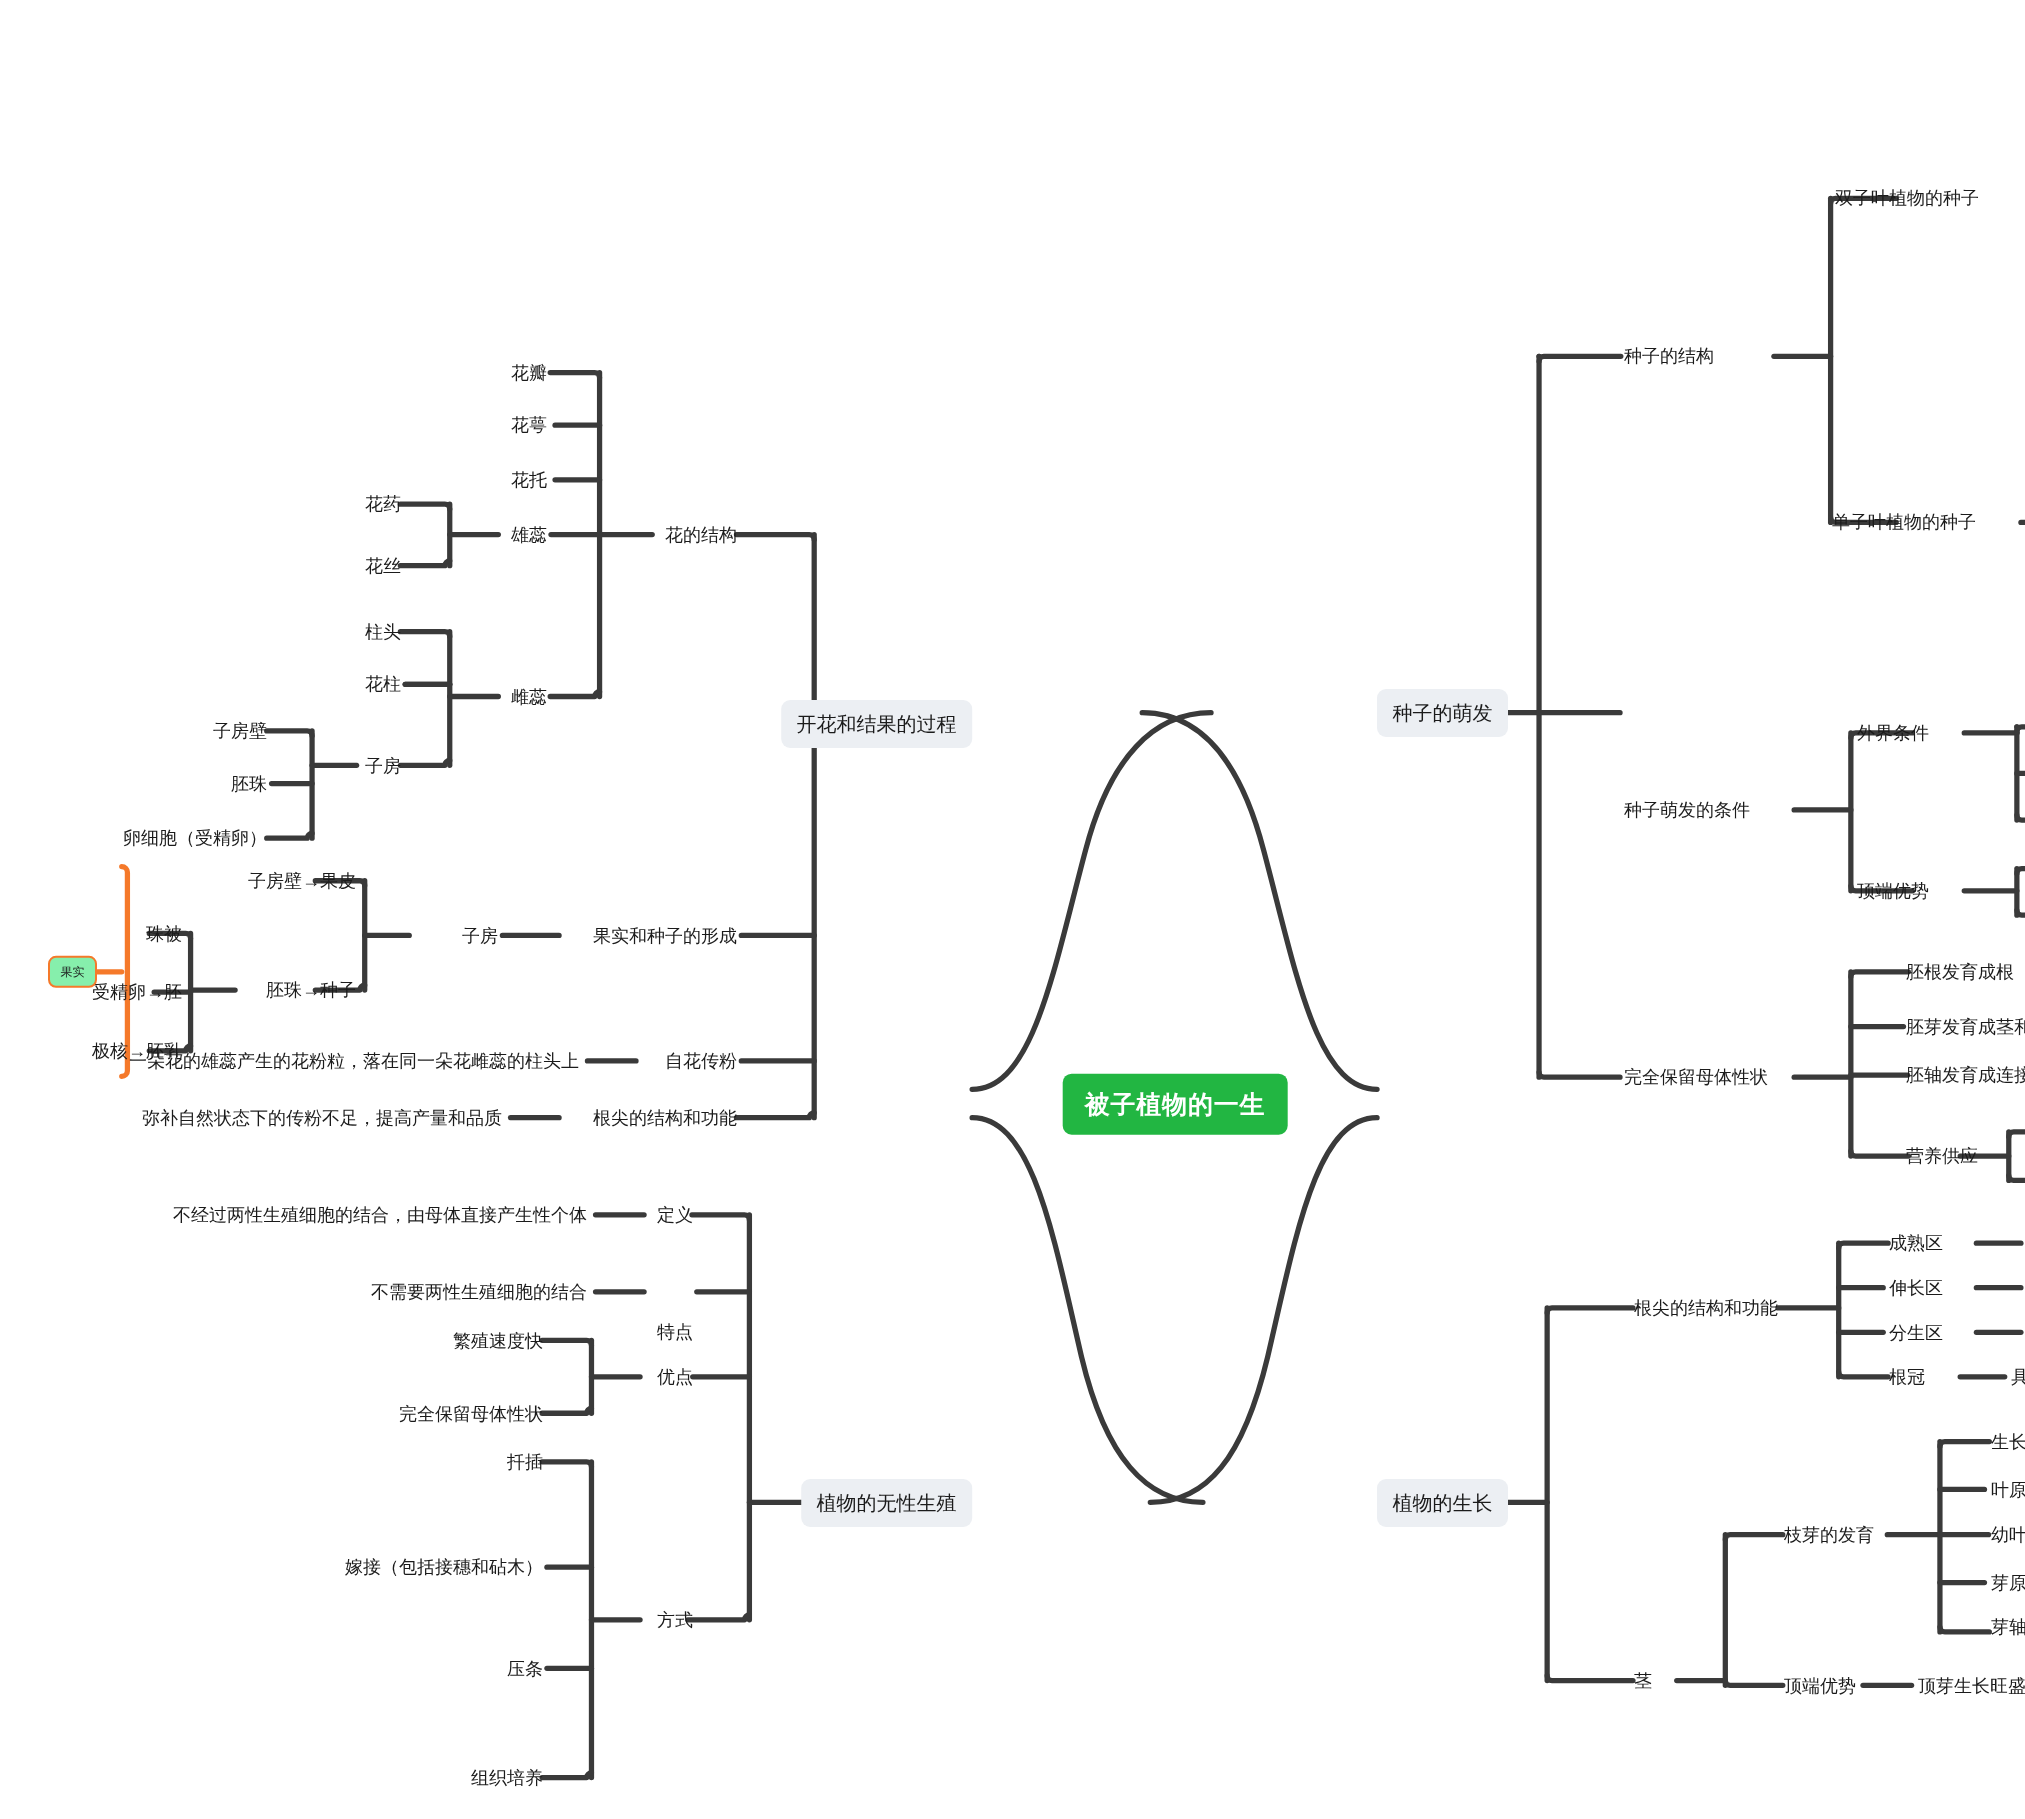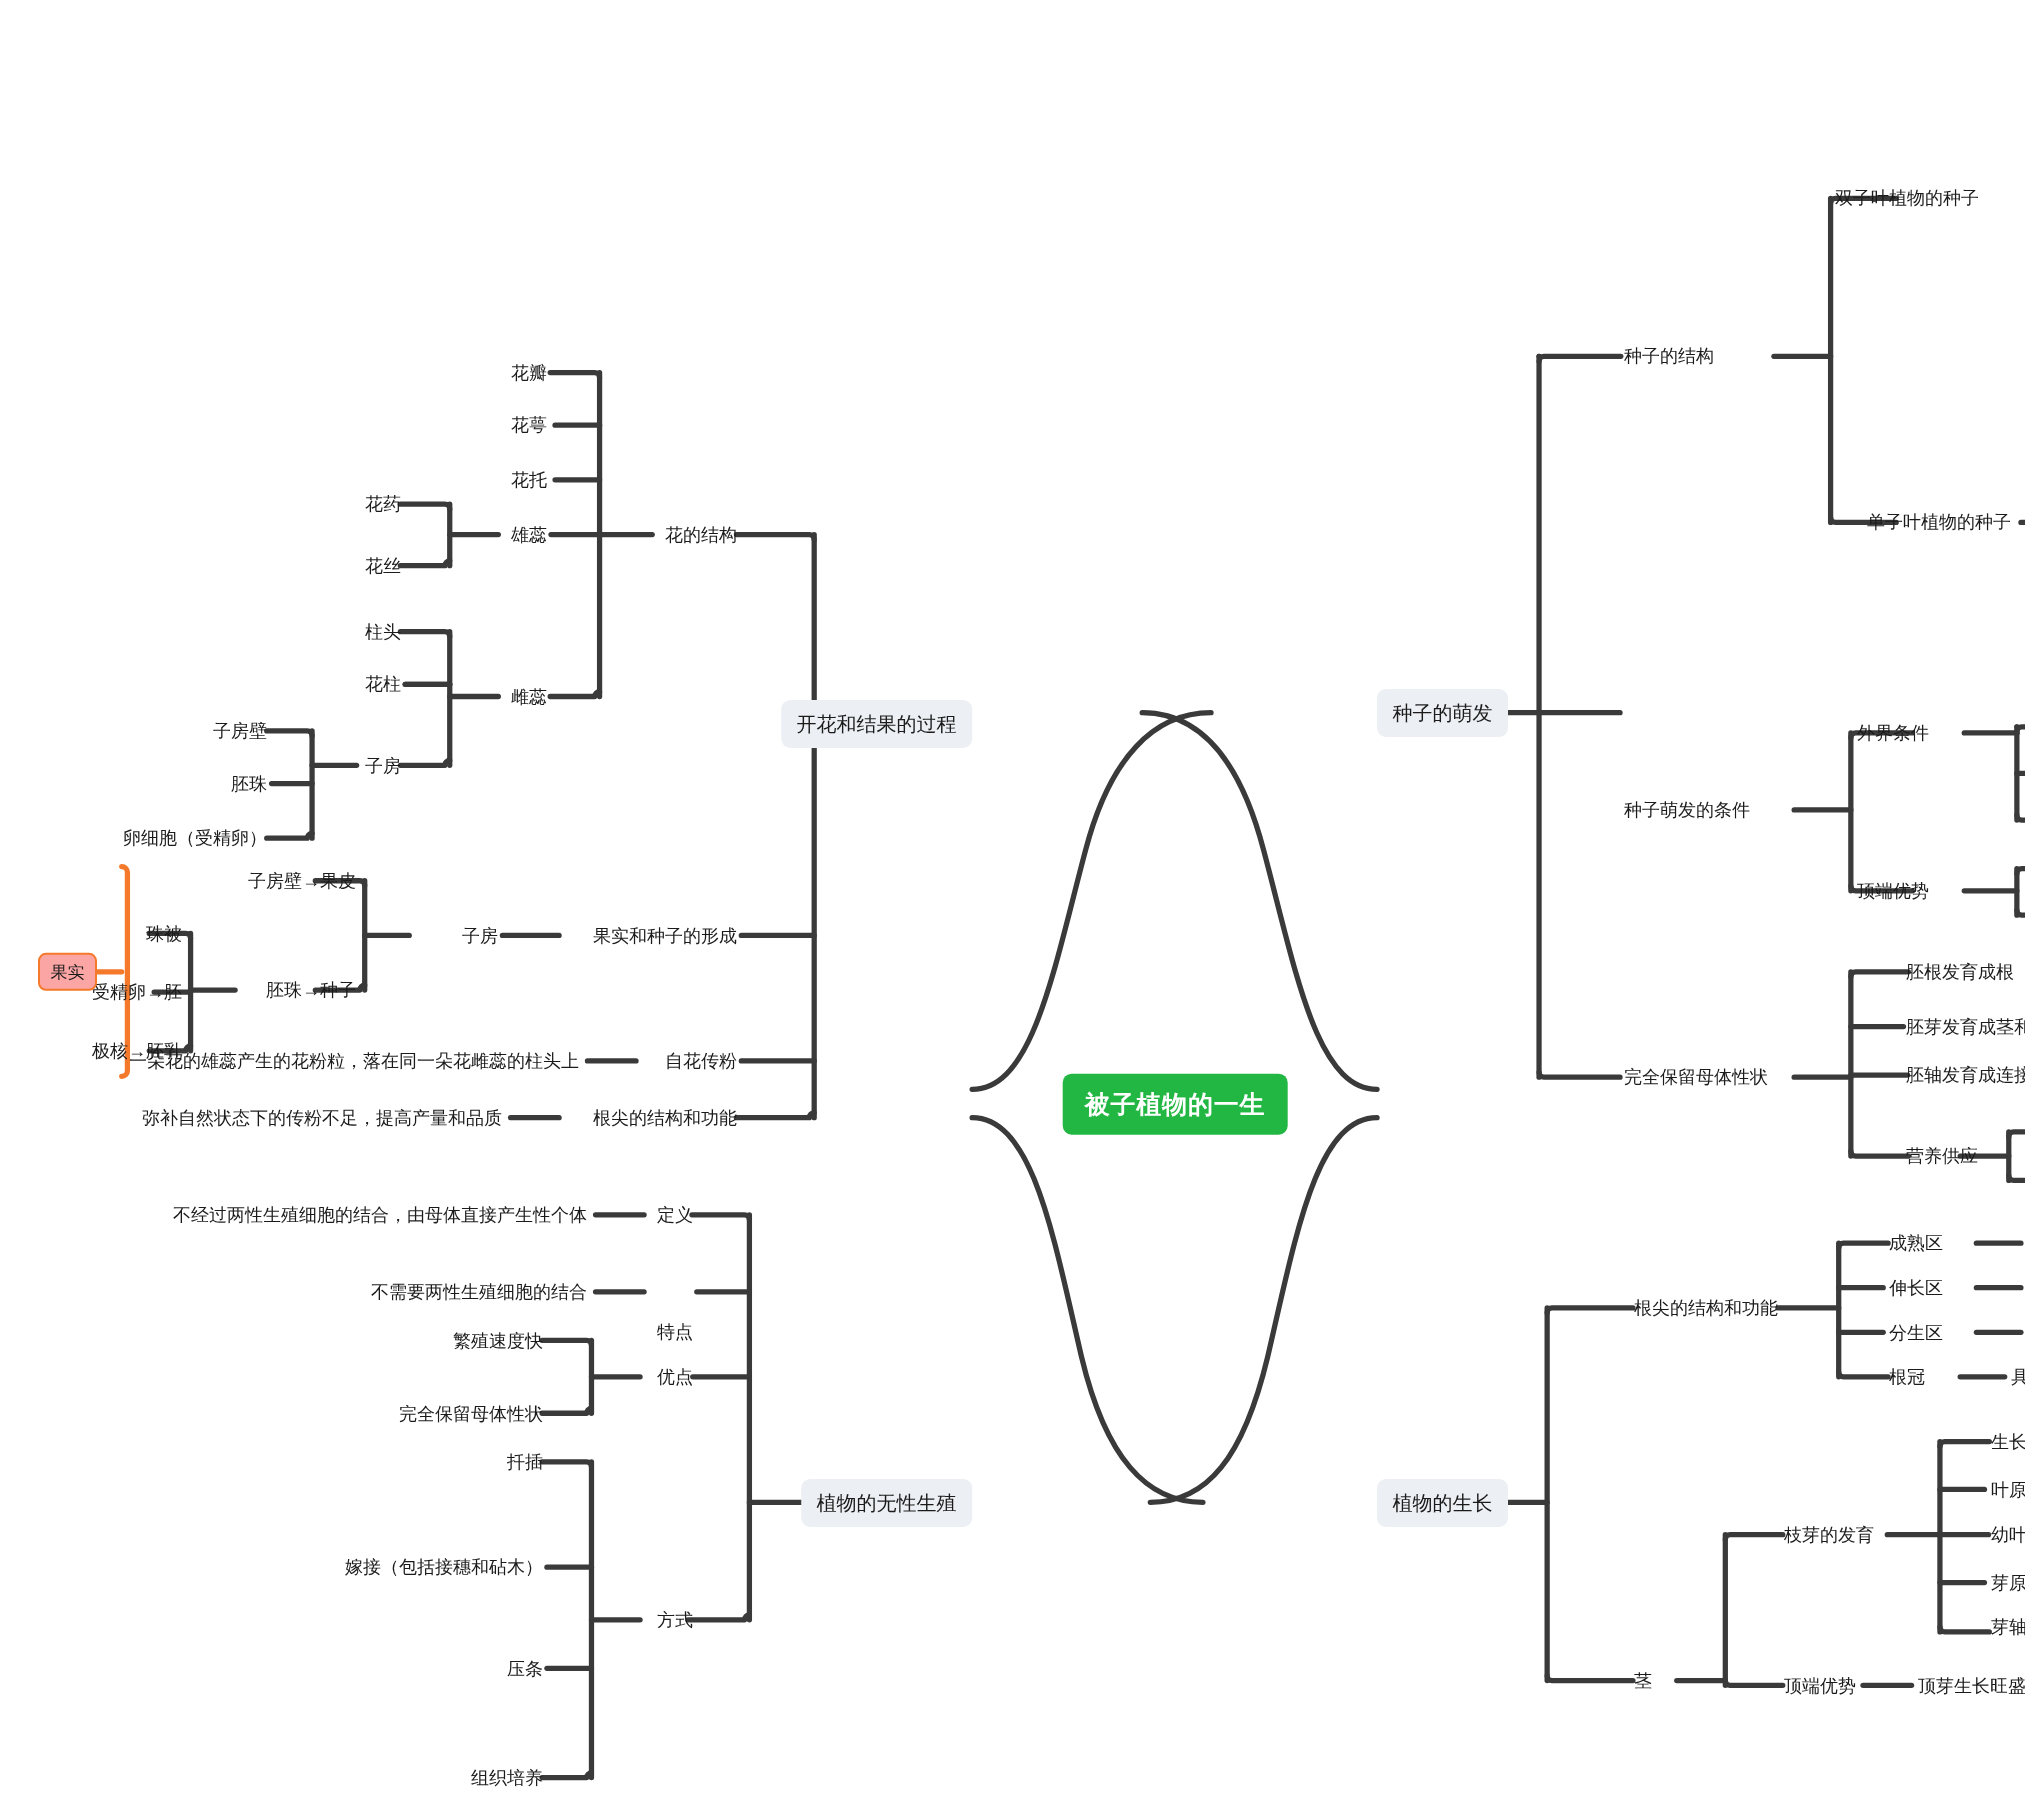--- a/index.html
+++ b/index.html
@@ -41,23 +41,23 @@
     color:#1b1b1b;
     font-size:20px;
     border-radius:9px;
     padding:10.5px 15.4px;
     white-space:nowrap;
     transform:translateY(-50%);
   }
   .lvl1.r{transform:translate(-100%,-50%);}
   .tagbox{
     position:absolute;
-    background:#fca5a5;
+    background:#86efac;
     color:#1b1b1b;
-    font-size:17px;
+    font-size:12px;
     border:2.8px solid #f5792a;
     border-radius:8px;
     padding:5.7px 10.5px;
     white-space:nowrap;
     transform:translateY(-50%);
   }
   .tagbox.r{transform:translate(-100%,-50%);}
 </style>
 </head>
 <body>
@@ -276,21 +276,21 @@
   <div class="lvl1" style="left:1377px;top:713px;">种子的萌发</div>
   <div class="lvl1" style="left:1377px;top:1503px;">植物的生长</div>
   <div class="lvl1 r" style="left:972px;top:713px;margin-top:11px;">开花和结果的过程</div>
   <div class="lvl1 r" style="left:972px;top:1503px;">植物的无性生殖</div>
 
   <div class="node" style="left:1624px;top:356px;">种子的结构</div>
   <div class="node" style="left:1624px;top:810px;">种子萌发的条件</div>
   <div class="node" style="left:1624px;top:1077px;">完全保留母体性状</div>
 
   <div class="node" style="left:1835px;top:198px;">双子叶植物的种子</div>
-  <div class="node" style="left:1832px;top:522px;margin-left:35px;">单子叶植物的种子</div>
+  <div class="node" style="left:1832px;top:522px;">单子叶植物的种子</div>
 
   <div class="node" style="left:1857px;top:733px;">外界条件</div>
   <div class="node" style="left:1857px;top:891px;">顶端优势</div>
 
   <div class="node" style="left:1906px;top:972px;">胚根发育成根</div>
   <div class="node" style="left:1906px;top:1027px;">胚芽发育成茎和叶</div>
   <div class="node" style="left:1906px;top:1075px;">胚轴发育成连接根和茎的部分</div>
   <div class="node" style="left:1906px;top:1156px;">营养供应</div>
 
   <div class="node" style="left:1634px;top:1308px;">根尖的结构和功能</div>

